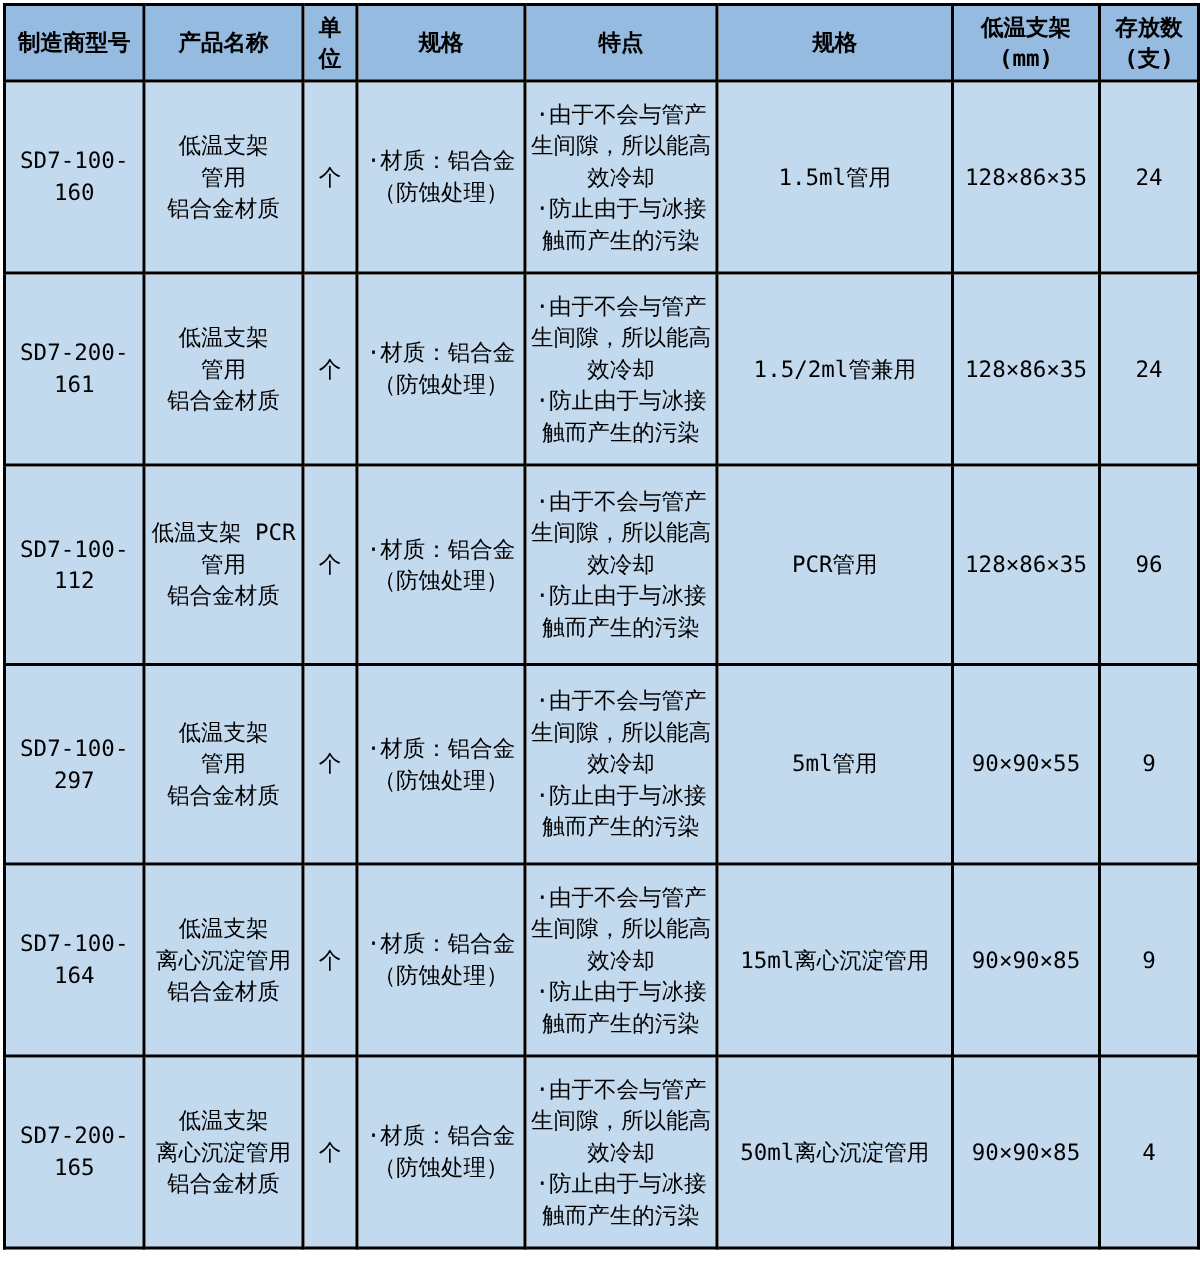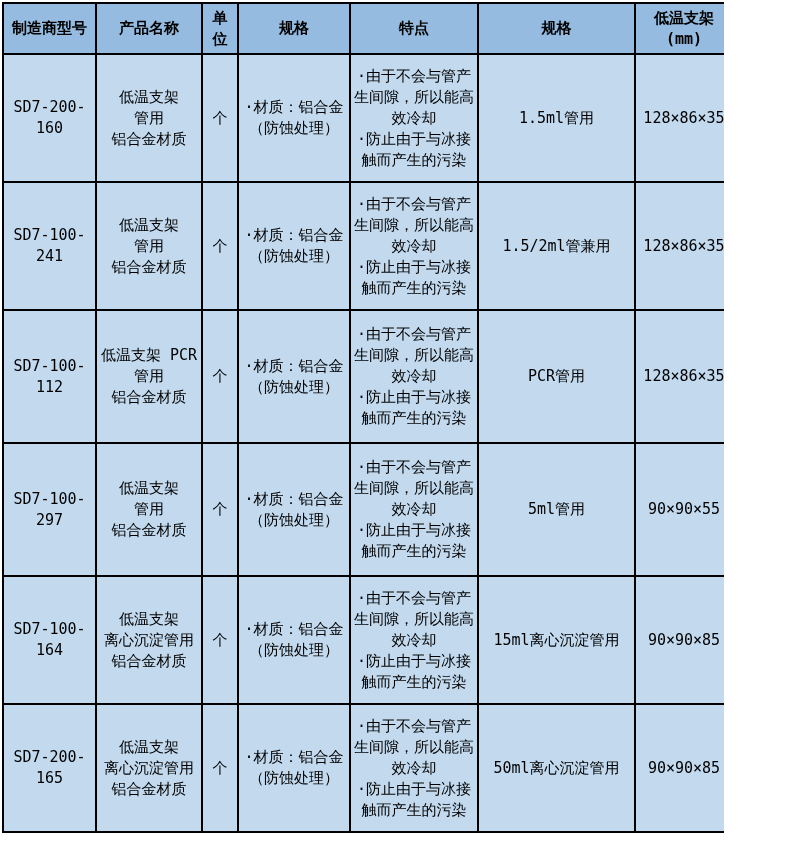--- a/index.html
+++ b/index.html
@@ -10,21 +10,21 @@
     --page-bg: #FFFFFF;
   }
   * { box-sizing: border-box; }
   html, body {
     margin: 0;
     padding: 0;
     background: var(--page-bg);
     font-family: "DejaVu Sans Mono", "DejaVu Sans", "Liberation Sans", sans-serif;
   }
   .page {
-    width: 724px;
+    width: 800px;
     height: 850px;
     background: var(--page-bg);
     overflow: hidden;
   }
   table.spec-table {
     border-collapse: collapse;
     table-layout: fixed;
     width: 796px;
     margin: 2px 0 0 2px;
   }
@@ -90,35 +90,35 @@
         <th>特点</th>
         <th>规格</th>
         <th>低温支架
 (mm)</th>
         <th>存放数
 (支)</th>
       </tr>
     </thead>
     <tbody>
       <tr>
-        <td>SD7-200-160</td>
+        <td>SD7-100-160</td>
         <td>低温支架
 管用
 铝合金材质</td>
         <td>个</td>
         <td>·材质：铝合金
 （防蚀处理）</td>
         <td class="features-cell">·由于不会与管产生间隙，所以能高效冷却
 ·防止由于与冰接触而产生的污染</td>
         <td>1.5ml管用</td>
         <td>128×86×35</td>
         <td>24</td>
       </tr>
       <tr>
-        <td>SD7-100-241</td>
+        <td>SD7-200-161</td>
         <td>低温支架
 管用
 铝合金材质</td>
         <td>个</td>
         <td>·材质：铝合金
 （防蚀处理）</td>
         <td class="features-cell">·由于不会与管产生间隙，所以能高效冷却
 ·防止由于与冰接触而产生的污染</td>
         <td>1.5/2ml管兼用</td>
         <td>128×86×35</td>

